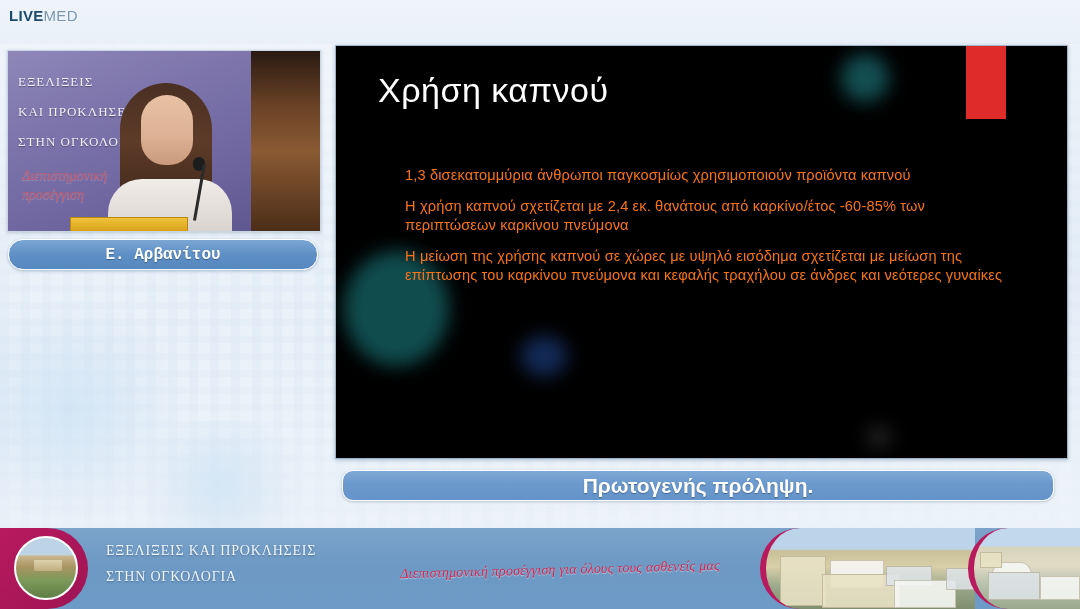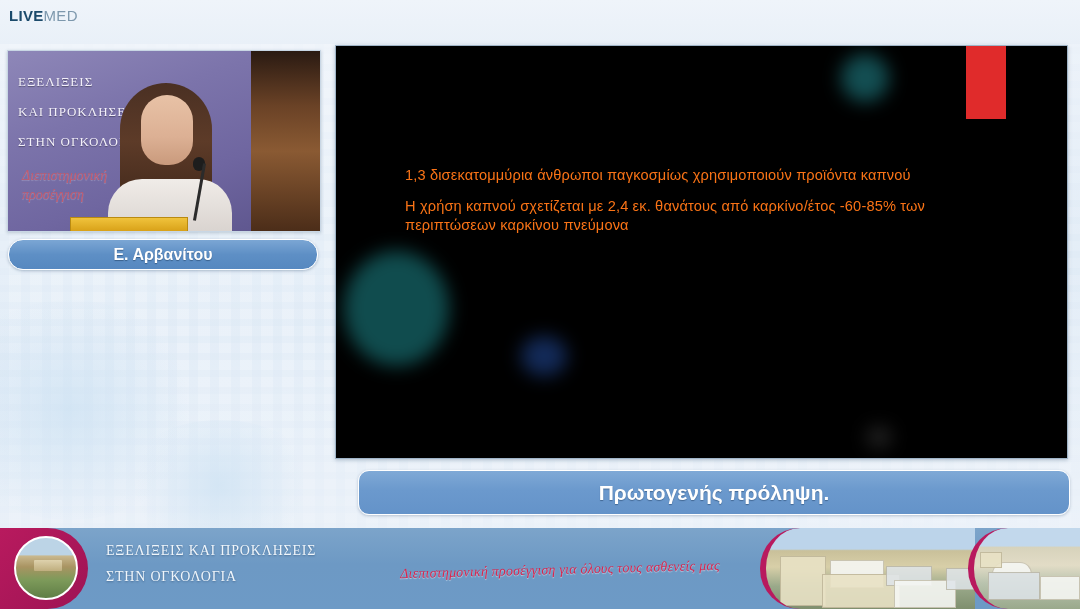--- a/index.html
+++ b/index.html
@@ -104,21 +104,21 @@
     border:1px solid #b98a11;
   }
 
   
   .name-pill {
     position:absolute; left:8px; top:239px; width:310px; height:31px;
     border-radius: 15px;
     background: linear-gradient(180deg,#7ba6d4 0%,#5e8fc5 50%,#5688c0 100%);
     border: 1px solid #ffffff;
     box-shadow: 0 1px 3px rgba(50,80,115,.35);
-    display:flex; align-items:center; justify-content:center;
+    display:flex; align-items:center; justify-content:center;font-family:Liberation Mono, monospace;
   }
   .name-pill span {
     color:#fff; font-size:16px; font-weight:700;
     text-shadow: 0 1px 1px rgba(30,60,95,.55);
   }
 
   
   .slide {
     position:absolute; left:335px; top:45px; width:733px; height:414px;
     background:#000;
@@ -138,21 +138,21 @@
   .slide-body {
     position:absolute; left:69px; top:120px; width:600px;
   }
   .bullet {
     color:#f97316; font-size:14.6px; line-height:19.5px;
     margin-bottom: 11px; letter-spacing:.15px;
   }
 
   
   .caption {
-    position:absolute; left:358px; top:470px; width:712px; height:45px;
+    position:absolute; left:342px; top:470px; width:712px; height:31px;
     border-radius: 11px;
     background: linear-gradient(180deg,#7fa9d6 0%,#6b99cd 45%,#6493c9 100%);
     border:1px solid #ffffff;
     box-shadow: 0 1px 3px rgba(50,80,115,.3);
     display:flex; align-items:center; justify-content:center;
   }
   .caption span {
     color:#fff; font-size:21px; font-weight:700;
     text-shadow: 0 1px 1px rgba(30,60,95,.5);
   }
@@ -253,23 +253,25 @@
   <div class="name-pill">
     <span>Ε. Αρβανίτου</span>
   </div>
 
   <div class="slide">
     <div class="slide-blob" style="left:505px;top:8px;width:48px;height:48px;background:rgba(22,92,96,.85);"></div>
     <div class="slide-blob" style="left:8px;top:205px;width:105px;height:115px;background:rgba(20,95,97,.8);"></div>
     <div class="slide-blob" style="left:185px;top:290px;width:46px;height:40px;background:rgba(24,52,110,.8);"></div>
     <div class="slide-blob" style="left:530px;top:380px;width:26px;height:22px;background:rgba(60,60,60,.55);"></div>
     <div class="slide-red"></div>
+    <div class="slide-title">Χρήση καπνού</div>
     <div class="slide-body">
       <div class="bullet">1,3 δισεκατομμύρια άνθρωποι παγκοσμίως χρησιμοποιούν προϊόντα καπνού</div>
       <div class="bullet">Η χρήση καπνού σχετίζεται με 2,4 εκ. θανάτους από καρκίνο/έτος -60-85% των περιπτώσεων καρκίνου πνεύμονα</div>
+      <div class="bullet">Η μείωση της χρήσης καπνού σε χώρες με υψηλό εισόδημα σχετίζεται με μείωση της επίπτωσης του καρκίνου πνεύμονα και κεφαλής τραχήλου σε άνδρες και νεότερες γυναίκες</div>
     </div>
   </div>
 
   <div class="caption">
     <span>Πρωτογενής πρόληψη.</span>
   </div>
 
   <div class="footer">
     <div class="footer-crimson-left"></div>
     <div class="footer-circle">

